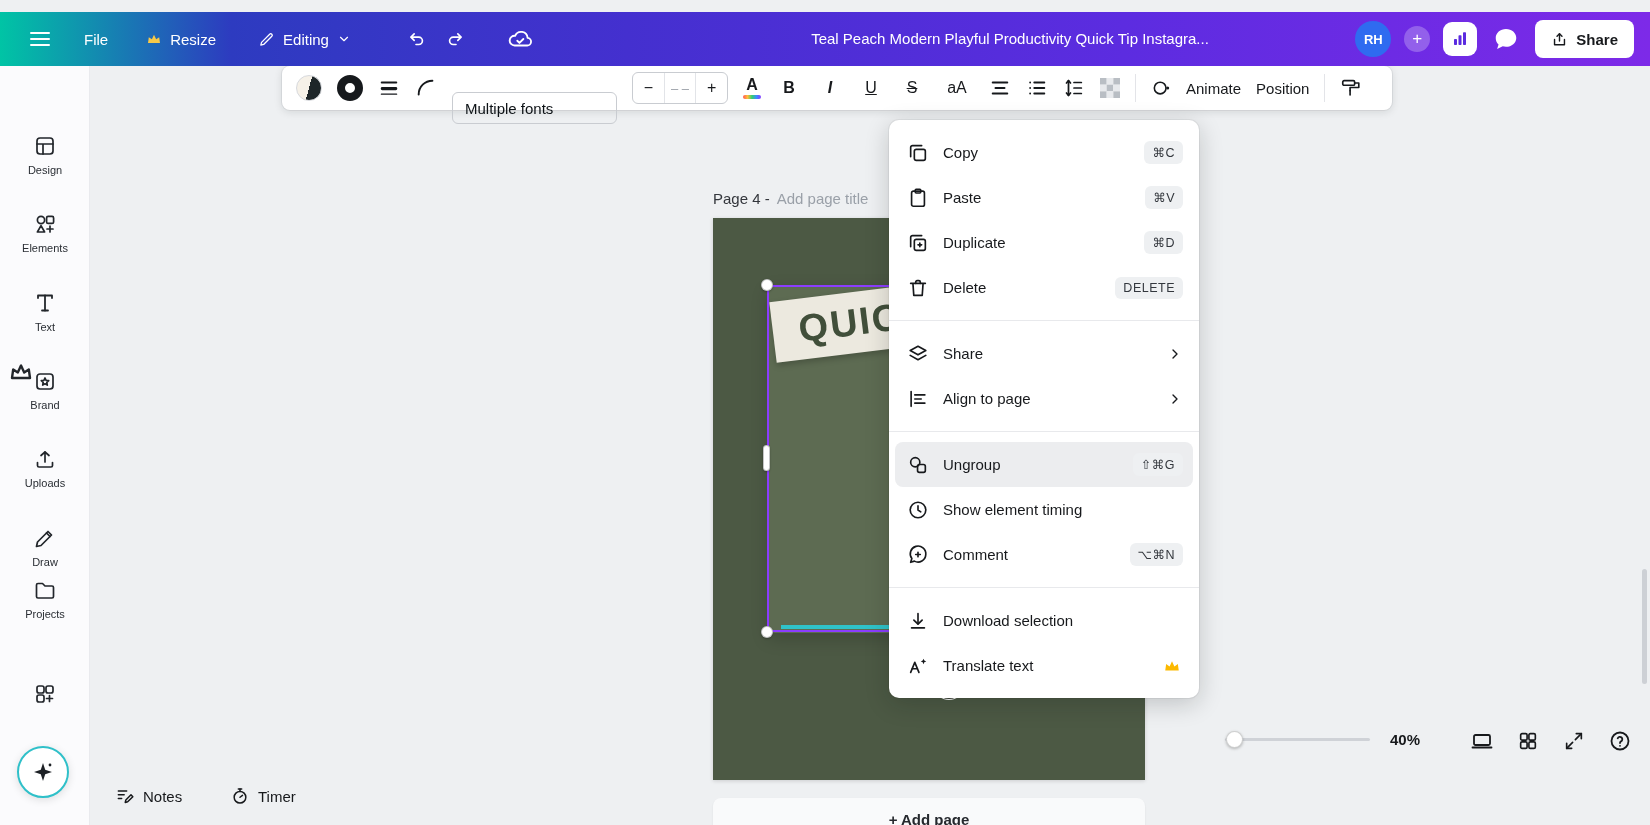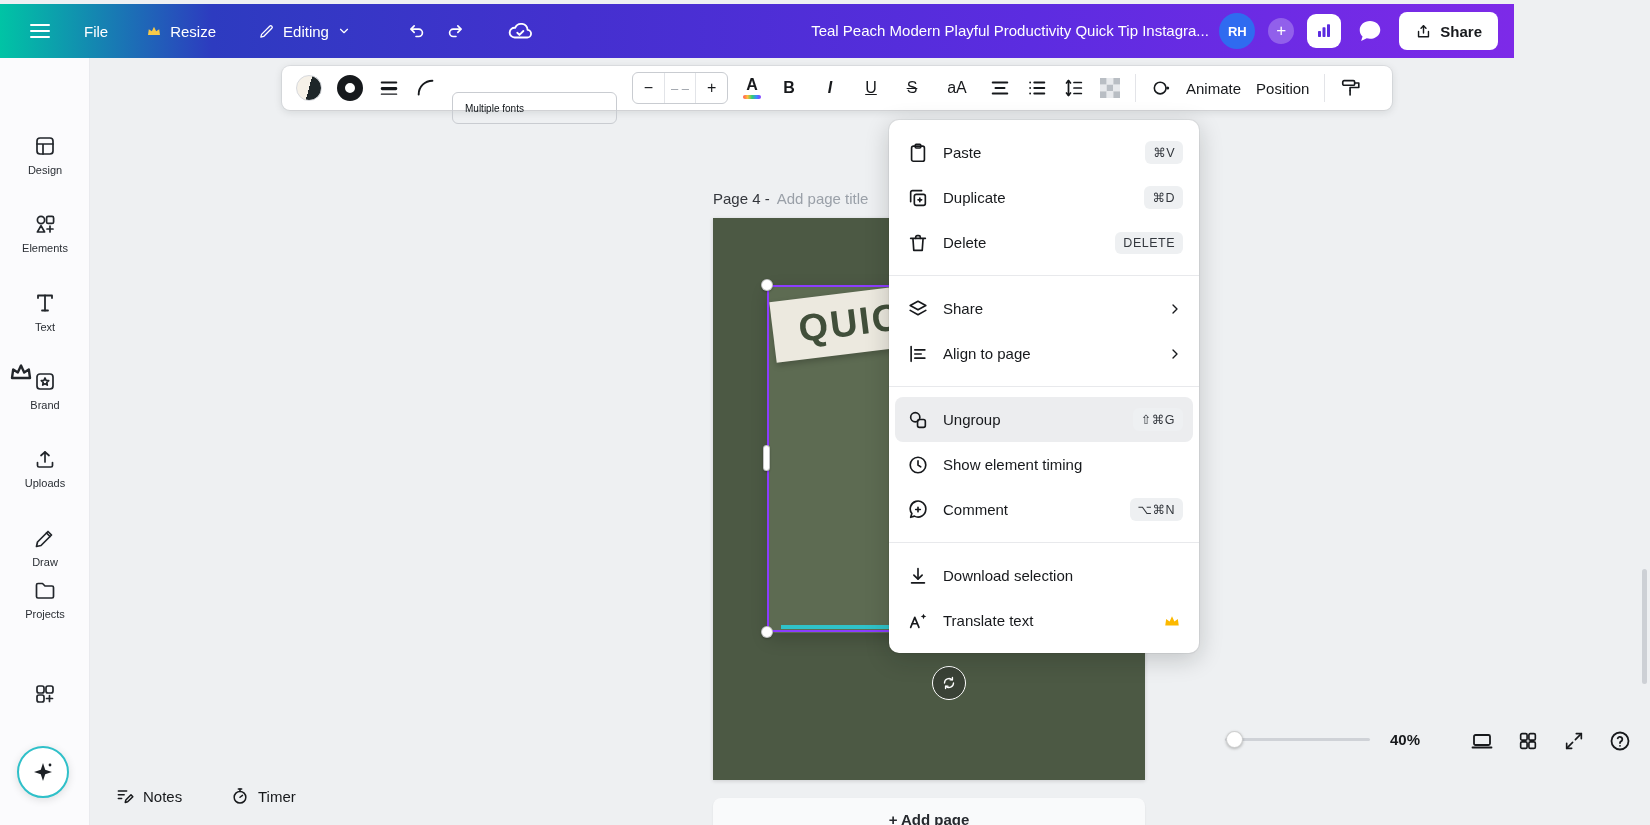--- a/index.html
+++ b/index.html
@@ -1,20 +1,20 @@
 <!DOCTYPE html>
 <html><head>
 <meta charset="utf-8">
 <style>
   * { margin:0; padding:0; box-sizing:border-box; }
   html,body { width:1650px; height:825px; overflow:hidden;
     font-family:"Liberation Sans", sans-serif; background:#eef0f2; position:relative; }
 
   
-  .topbar { position:absolute; top:4px; left:0; width:1514px; height:54px; z-index:50;
+  .topbar { position:absolute; top:12px; left:0; width:1650px; height:54px; z-index:50;
     background:linear-gradient(90deg,#00c4a5 0%,#2d3bc0 14%,#4430cf 38%,#5c2ce0 68%,#7d2ae8 100%);
     display:flex; align-items:center; color:#fff; }
   .tb-item { display:flex; align-items:center; gap:8px; color:#fff; font-size:15px; cursor:pointer; white-space:nowrap; }
   .hamburger { width:20px; height:14px; display:flex; flex-direction:column; justify-content:space-between; margin-left:30px; }
   .hamburger span { display:block; height:2px; border-radius:2px; background:#fff; }
   .ic { display:inline-flex; }
   .ic svg { display:block; }
   .doc-title { position:absolute; left:780px; top:0; width:460px; height:54px; line-height:54px;
     text-align:center; font-size:15px; color:#fff; white-space:nowrap; overflow:hidden; }
   .tb-right { position:absolute; right:16px; top:0; height:54px; display:flex; align-items:center; gap:13px; }
@@ -42,21 +42,21 @@
 
   
   .toolbar { position:absolute; left:282px; top:66px; width:1110px; height:44px; background:#fff;
     border-radius:8px; box-shadow:0 0 0 1px rgba(20,23,26,.06), 0 2px 8px rgba(20,23,26,.12);
     display:flex; align-items:center; padding:0 14px; gap:15px; z-index:45; color:#17191c; }
   .tl-btn { display:flex; align-items:center; justify-content:center; cursor:pointer; color:#17191c; }
   .doc-color { width:26px; height:26px; border-radius:50%;
     background:linear-gradient(105deg,#f6f1e8 50%,#1e2629 50%); border:1px solid #d7d9dd; }
   .stroke-ring { width:26px; height:26px; border-radius:50%; border:8px solid #16191c; background:#fff; }
   .font-box { width:165px; height:32px; border:1px solid #c9ccd1; border-radius:6px; display:flex;
-    align-items:center; padding:0 12px; font-size:10px; color:#0d1216; cursor:pointer;margin-top:40px; }
+    align-items:center; padding:0 12px; font-size:15px; color:#0d1216; cursor:pointer;margin-top:40px; }
   .size-box { width:96px; height:32px; border:1px solid #c9ccd1; border-radius:6px; display:flex;
     align-items:stretch; overflow:hidden; }
   .size-seg { flex:1; display:flex; align-items:center; justify-content:center; font-size:16px; cursor:pointer; }
   .size-mid { border-left:1px solid #e2e4e8; border-right:1px solid #e2e4e8; color:#9aa0a8; font-size:13px; }
   .fmt { width:26px; height:28px; display:flex; align-items:center; justify-content:center;
     font-size:16px; font-weight:700; cursor:pointer; }
   .txtcolor { display:flex; flex-direction:column; align-items:center; gap:2px; cursor:pointer; }
   .txtcolor .A { font-size:16px; font-weight:700; line-height:16px; }
   .rainbow { width:18px; height:4px; border-radius:2px;
     background:linear-gradient(90deg,#ff5757,#ffbd39,#2fd072,#3b8bff,#8b3dff); }
@@ -457,20 +457,30 @@
   <div class="add-page">
     <span>+ Add page</span>
   </div>
   <div class="scroll-thumb"></div>
 </div>
 
 <div class="menu">
   <div class="menu-row">
     <span class="m-ic">
         <svg viewBox="0 0 24 24" fill="none" stroke="currentColor" stroke-width="1.8" stroke-linecap="round" stroke-linejoin="round">
+          <rect x="8" y="8" width="12" height="12" rx="2"></rect>
+          <path d="M16 4H6a2 2 0 0 0-2 2v10"></path>
+        </svg>
+      </span>
+    <span class="m-label">Copy</span>
+    <span class="m-shortcut">⌘C</span>
+  </div>
+  <div class="menu-row">
+    <span class="m-ic">
+        <svg viewBox="0 0 24 24" fill="none" stroke="currentColor" stroke-width="1.8" stroke-linecap="round" stroke-linejoin="round">
           <rect x="5" y="4.5" width="14" height="16.5" rx="2"></rect>
           <rect x="9" y="2.5" width="6" height="4" rx="1"></rect>
         </svg>
       </span>
     <span class="m-label">Paste</span>
     <span class="m-shortcut">⌘V</span>
   </div>
   <div class="menu-row">
     <span class="m-ic">
         <svg viewBox="0 0 24 24" fill="none" stroke="currentColor" stroke-width="1.8" stroke-linecap="round" stroke-linejoin="round">

